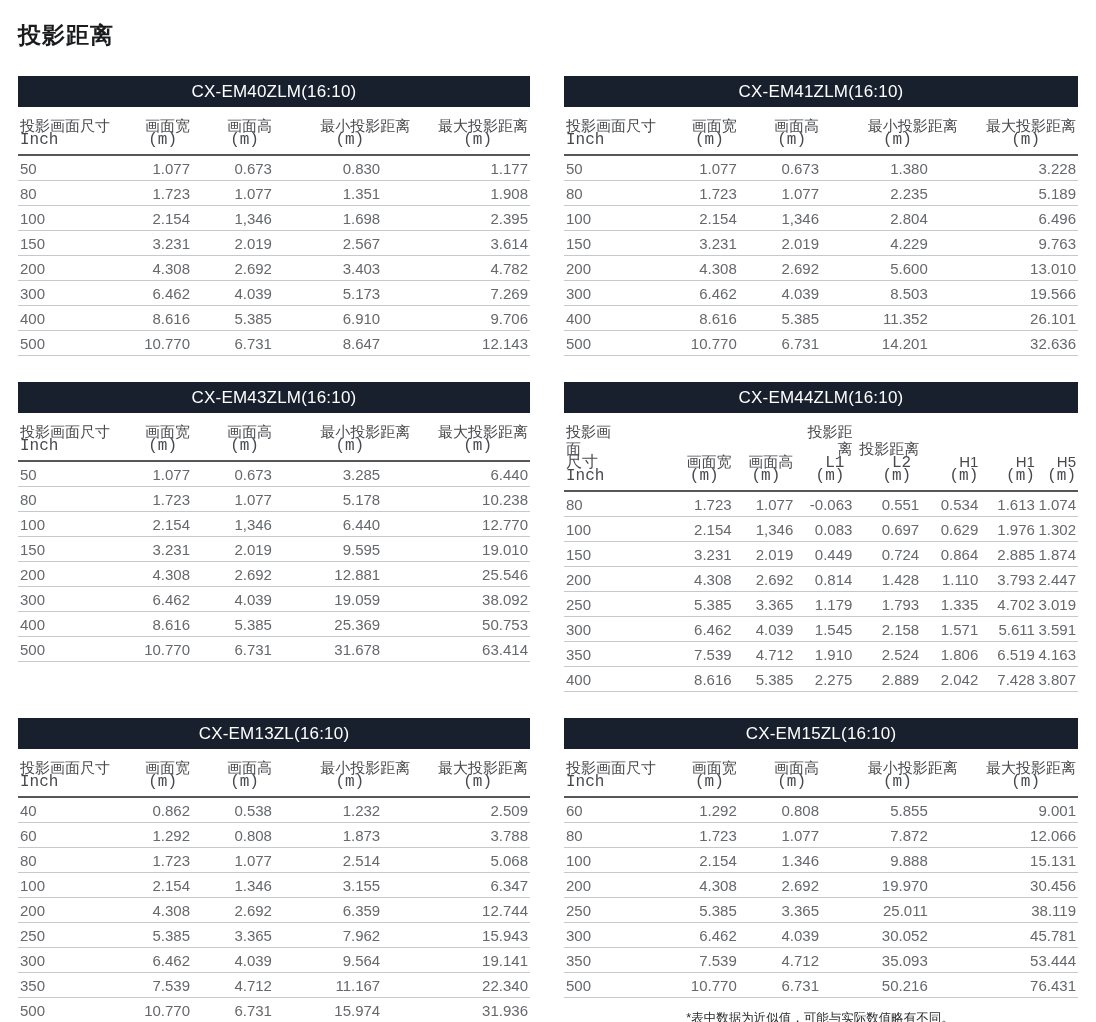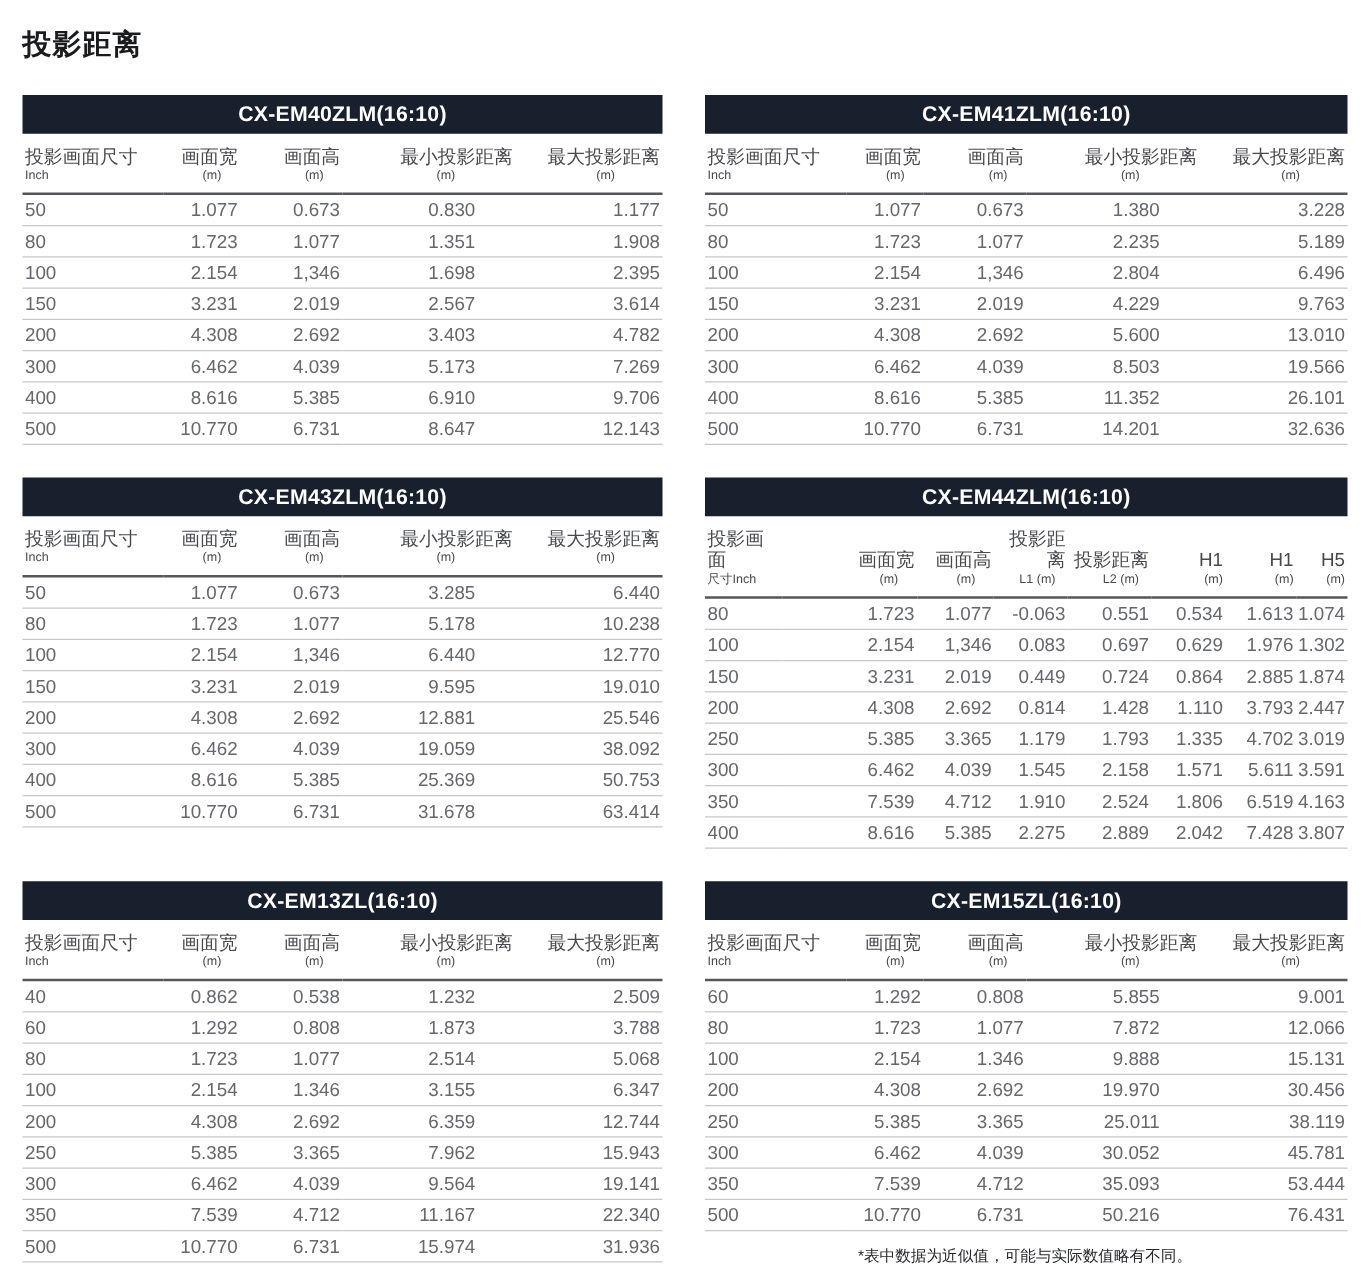--- a/index.html
+++ b/index.html
@@ -27,33 +27,33 @@
     align-items: start;
   }
   .table-card { width: 100%; }
   .title-bar {
     background: var(--bar-bg, #181f2d);
     color: var(--bar-text, #ffffff);
     height: 31px;
     line-height: 31px;
     text-align: center;
     font-size: 17px;
-    font-weight: 700;
+    font-weight: 400;
     letter-spacing: 0.2px;
   }
   table { width: 100%; border-collapse: collapse; table-layout: fixed; }
   thead th {
     font-weight: normal;
     color: var(--colhead-color, #47494d);
     vertical-align: bottom;
     padding: 10px 2px 7px 0;
     border-bottom: 2px solid var(--thick-line, #55575b);
   }
   thead th .h1 { font-size: 15px; line-height: 17px; }
-  thead th .h2 { font-size: 10px; line-height: 13px; color: var(--colhead-color, #47494d); }
+  thead th .h2 { font-size: 16px; line-height: 13px; color: var(--colhead-color, #47494d); font-family: Liberation Mono, monospace; }
   tbody td {
     font-size: 15px;
     color: var(--cell-color, #65686c);
     border-bottom: 1px solid var(--row-line, #c7c8ca);
     padding: 4px 2px 3px 0;
     line-height: 17px;
     white-space: nowrap;
   }
   
   .cols5 col.c1 { width: 22%; }

